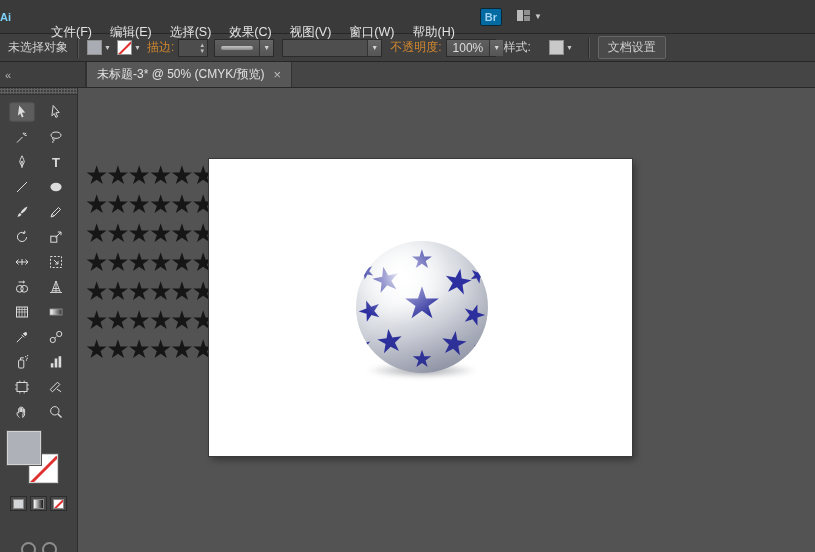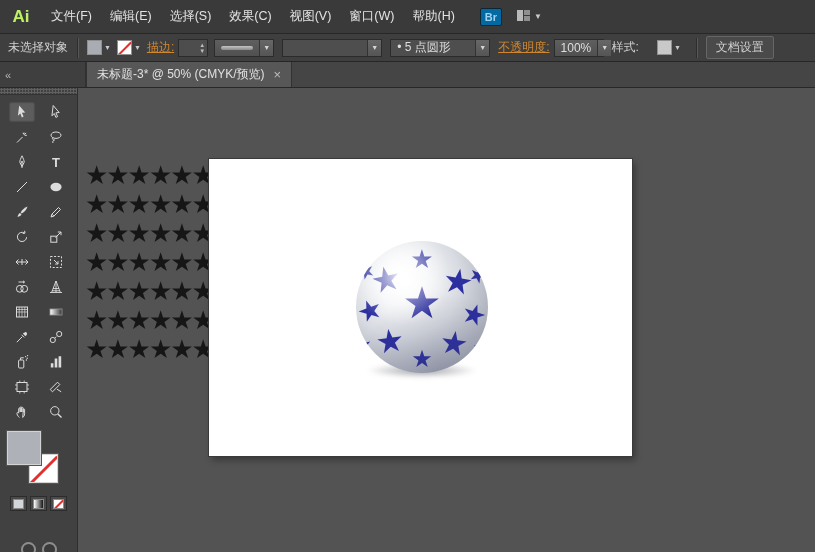--- a/index.html
+++ b/index.html
@@ -2,42 +2,42 @@
 <html><head>
 <meta charset="utf-8">
 <style>
   * { margin:0; padding:0; box-sizing:border-box; }
   html,body { width:815px; height:552px; overflow:hidden;
     font-family:"Liberation Sans","DejaVu Sans",sans-serif; background:#535353; }
 
   
   .menubar { height:34px; background:#3a3a3a; border-bottom:1px solid #272727;
     display:flex; align-items:center; }
-  .ai-logo { width:42px; text-align:center; font-weight:bold; font-size:17px;
-    color:#bef264; cursor:default; }
+  .ai-logo { width:42px; font-weight:bold; font-size:11px;
+    color:#7dd3fc; cursor:default; }
   .menu-items { display:flex; height:100%; }
-  .menu-item { color:#e3e3e3; font-size:12.5px; padding:0 9px; line-height:33px; }
+  .menu-item { color:#e3e3e3; font-size:12.5px; padding:16px 9px; line-height:33px; }
   .br-badge { margin-left:16px; background:#0369a1; color:#9fd2f2; font-size:11px;
     font-weight:bold; padding:2px 4px; border-radius:2px; border:1px solid #0d2636; }
   .workspace { display:flex; align-items:center; margin-left:14px; gap:3px; }
   .caret { color:#c9c9c9; font-size:8px; }
 
   
   .controlbar { height:28px; background:#3f3f3f; border-bottom:1px solid #262626;
     display:flex; align-items:center; font-size:12px; color:#cfcfcf;
     padding-left:8px; white-space:nowrap; overflow:hidden; }
   .vsep { width:1px; height:20px; background:#2d2d2d; box-shadow:1px 0 0 #575757;
     margin:0 9px; flex:none; }
   .swatch { width:15px; height:15px; border:1px solid #8f8f8f; background:#a9adb3;
     flex:none; }
   .swatch.none { background:#fff; position:relative; overflow:hidden; }
   .swatch.none::after, .mini.none::after { content:""; position:absolute; left:-3px;
     right:-3px; top:50%; height:2px; background:#e03131; transform:rotate(-45deg); }
   .dd-arrow { color:#c9c9c9; font-size:7px; margin:0 6px 0 2px; }
-  .orange-link { color:#d0872e; text-decoration:underline; margin-right:4px; }
+  .orange-link { color:#d0872e; margin-right:4px; }
   .stepper { width:30px; height:18px; background:#4d4d4d; border:1px solid #2b2b2b;
     display:flex; flex-direction:column; align-items:flex-end; justify-content:center;
     font-size:6px; color:#bdbdbd; line-height:6px; padding-right:2px; margin-right:6px; }
   .dd { height:18px; border:1px solid #2b2b2b; background:linear-gradient(#5f5f5f,#505050);
     display:flex; align-items:center; margin-right:8px; }
   .dd .arrow-seg { width:14px; height:100%; border-left:1px solid #333;
     background:linear-gradient(#676767,#555); color:#d5d5d5; font-size:7px;
     display:flex; align-items:center; justify-content:center; flex:none; }
   .dd .fill-rest { flex:1; }
   .profile-line { width:34px; height:4px; margin:0 6px;
@@ -161,25 +161,20 @@
     <div class="profile-line"></div>
     <div class="fill-rest"></div>
     <div class="arrow-seg">▼</div>
   </div>
 
   <div class="dd" style="width:100px;background:#4e4e4e">
     <div class="fill-rest"></div>
     <div class="arrow-seg">▼</div>
   </div>
 
-  <div class="dd" style="width:100px;background:#4e4e4e">
-    <span class="dd-text">• 5 点圆形</span>
-    <div class="fill-rest"></div>
-    <div class="arrow-seg">▼</div>
-  </div>
 
   <span class="orange-link">不透明度:</span>
   <div class="dd" style="width:50px">
     <span class="dd-text">100%</span>
     <div class="fill-rest"></div>
     <div class="arrow-seg">▼</div>
   </div>
 
   <span style="margin-right:18px">样式:</span>
   <div class="swatch" style="background:#c9c9c9"></div>

